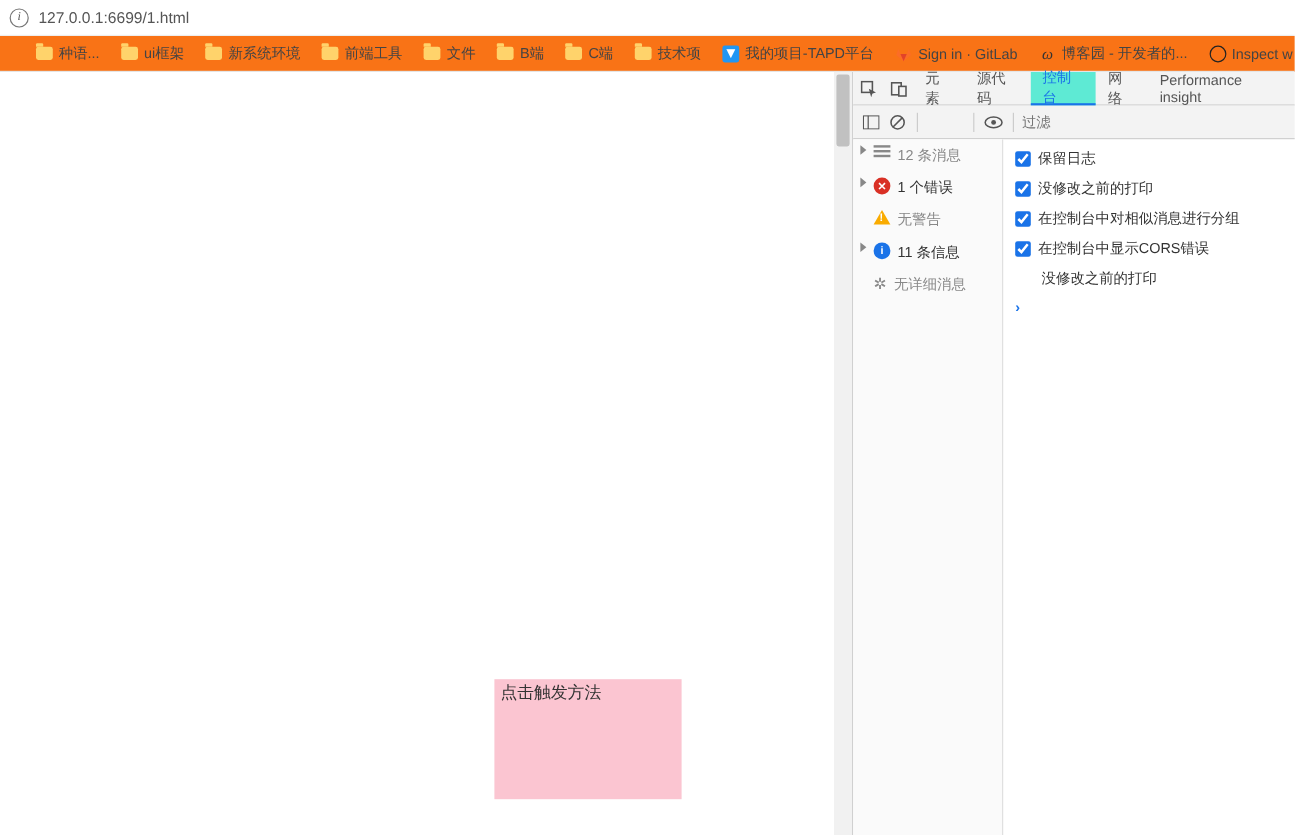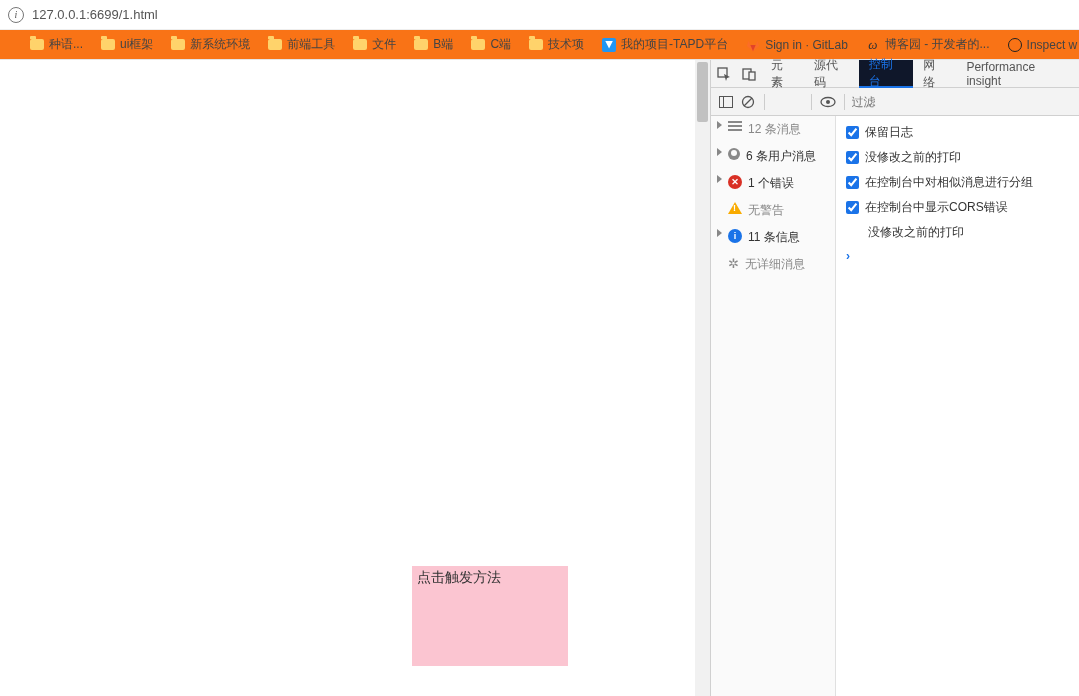--- a/index.html
+++ b/index.html
@@ -28,21 +28,21 @@
   .page-scrollbar { position: absolute; right: 0; top: 0; bottom: 0; width: 15px; background: #f1f1f1; }
   .page-scrollbar .thumb { position: absolute; left: 2px; right: 2px; top: 2px; height: 60px; background: #c1c1c1; border-radius: 2px; }
 
   .pink-box { position: absolute; left: 412px; top: 506px; width: 156px; height: 100px; background: #fbc5d1; padding: 3px 5px; font-size: 14px; color: #333; }
 
   
   .devtools { width: 369px; border-left: 1px solid #d0d0d0; display: flex; flex-direction: column; background: #fff; }
   .dt-tabs { height: 28px; display: flex; align-items: stretch; border-bottom: 1px solid #d0d0d0; background: #f3f3f3; font-size: 12px; }
   .dt-tabs .icon-btn { width: 26px; display: flex; align-items: center; justify-content: center; color: #555; }
   .dt-tabs .tab { padding: 0 10px; display: flex; align-items: center; color: #555; cursor: default; }
-  .dt-tabs .tab.active { color: #1a73e8; border-bottom: 2px solid #1a73e8; background: #0f172a; margin-bottom: -1px; }
+  .dt-tabs .tab.active { color: #1a73e8; border-bottom: 2px solid #1a73e8; background: #5eead4; margin-bottom: -1px; }
 
   .dt-toolbar { height: 28px; display: flex; align-items: center; border-bottom: 1px solid #d0d0d0; background: #f3f3f3; gap: 4px; padding: 0 6px; font-size: 12px; }
   .dt-toolbar .ic { width: 18px; display:flex; align-items:center; justify-content:center; color:#555; }
   .dt-toolbar .sep { width:1px; height:16px; background:#ccc; margin:0 3px; }
   .dt-toolbar .scope { display:flex; align-items:center; gap:3px; color:#555;margin-top:48px; }
   .dt-toolbar .filter-input { border:none; background:transparent; font-size:12px; color:#999; outline:none; width:120px; }
 
   .dt-body { flex:1; display:flex; overflow:hidden; }
   .console-left { width: 125px; border-right:1px solid #e0e0e0; background:#fafafa; }
   .cl-row { display:flex; align-items:flex-start; gap:6px; padding:5px 6px; font-size:12px; color:#333; }
@@ -197,25 +197,20 @@
 
     <div class="dt-body">
       <div class="console-left">
         <div class="cl-row dim">
           <span class="tri"></span>
           <span class="ic-list"></span>
           <span>12 条消息</span>
         </div>
         <div class="cl-row">
           <span class="tri"></span>
-          <span class="ic-user"></span>
-          <span>6 条用户消息</span>
-        </div>
-        <div class="cl-row">
-          <span class="tri"></span>
           <span class="ic-circle ic-err">✕</span>
           <span>1 个错误</span>
         </div>
         <div class="cl-row dim">
           <span class="tri none"></span>
           <span class="ic-warn"></span>
           <span>无警告</span>
         </div>
         <div class="cl-row">
           <span class="tri"></span>

